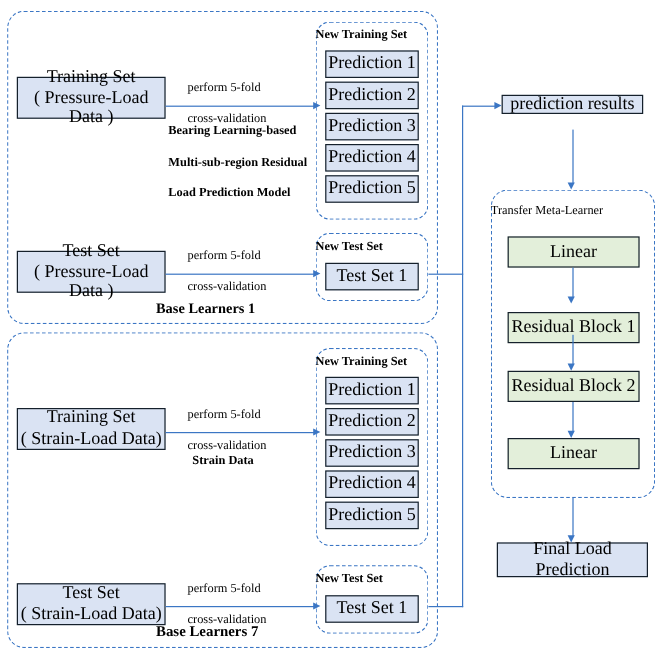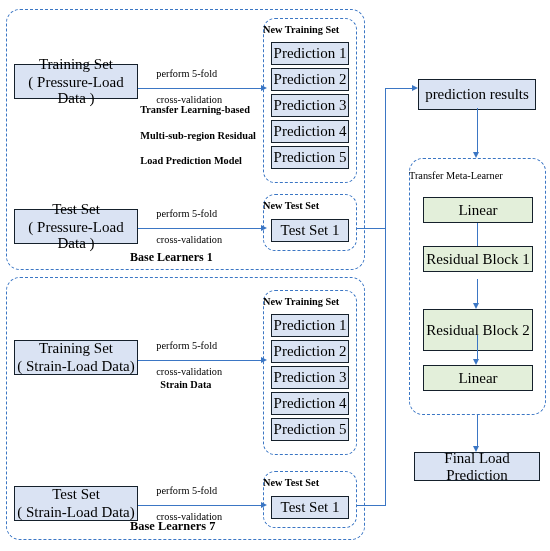--- a/index.html
+++ b/index.html
@@ -84,21 +84,21 @@
     </span>
   </div>
 
   <div class="hline" style="left:138px;top:88px;width:124px;"></div>
   <div class="arrow-r" style="left:261px;top:84.5px;"></div>
   <div class="lbl" style="left:146px;top:55px;">
     <span>perform 5-fold</span><br>
     <span>cross-validation</span>
   </div>
   <div class="lbl bold center" style="left:130px;top:91px;width:136px;">
-    <span>Transfer Learning-based</span><br>
+    <span>Bearing Learning-based</span><br>
     <span>Multi-sub-region Residual</span><br>
     <span>Load Prediction Model</span>
   </div>
 
   <div class="abs dash-inner" style="left:263px;top:18px;width:94px;height:165px;"></div>
   <div class="lbl bold center" style="left:263px;top:24px;width:94px;font-size:10.3px;">New Training Set</div>
   <div class="abs box blue" style="left:271px;top:42px;width:78px;height:23px;">
     <span>Prediction 1</span>
   </div>
   <div class="abs box blue" style="left:271px;top:68px;width:78px;height:23px;">
@@ -191,43 +191,43 @@
 
   <div class="hline" style="left:357px;top:228px;width:29px;"></div>
 
   <div class="hline" style="left:357px;top:505px;width:29px;"></div>
 
   <div class="vline" style="left:385px;top:88px;height:418px;"></div>
 
   <div class="hline" style="left:385px;top:88px;width:28px;"></div>
   <div class="arrow-r" style="left:412px;top:84.5px;"></div>
 
-  <div class="abs box blue" style="left:418px;top:79px;width:118px;height:31px;">
+  <div class="abs box blue" style="left:418px;top:79px;width:118px;height:16px;">
     <span>prediction results</span>
   </div>
 
   <div class="vline" style="left:477px;top:108px;height:45px;"></div>
   <div class="arrow-d" style="left:473.4px;top:152px;"></div>
 
   <div class="abs dash-outer" style="left:409px;top:158px;width:137px;height:257px;"></div>
   <div class="lbl center" style="left:409px;top:170px;width:137px;font-size:10.3px;">Transfer Meta-Learner</div>
 
   <div class="abs box green" style="left:423px;top:197px;width:110px;height:26px;">
     <span>Linear</span>
   </div>
   <div class="vline" style="left:477px;top:223px;height:25px;"></div>
   <div class="arrow-d" style="left:473.4px;top:247px;"></div>
 
-  <div class="abs box green" style="left:423px;top:246px;width:110px;height:26px;">
+  <div class="abs box green" style="left:423px;top:260px;width:110px;height:26px;">
     <span>Residual Block 1</span>
   </div>
   <div class="vline" style="left:477px;top:279px;height:25px;"></div>
   <div class="arrow-d" style="left:473.4px;top:303px;"></div>
 
-  <div class="abs box green" style="left:423px;top:309px;width:110px;height:42px;">
+  <div class="abs box green" style="left:423px;top:309px;width:110px;height:26px;">
     <span>Residual Block 2</span>
   </div>
   <div class="vline" style="left:477px;top:335px;height:25px;"></div>
   <div class="arrow-d" style="left:473.4px;top:359px;"></div>
 
   <div class="abs box green" style="left:423px;top:365px;width:110px;height:26px;">
     <span>Linear</span>
   </div>
 
   <div class="vline" style="left:477px;top:415px;height:32px;"></div>

